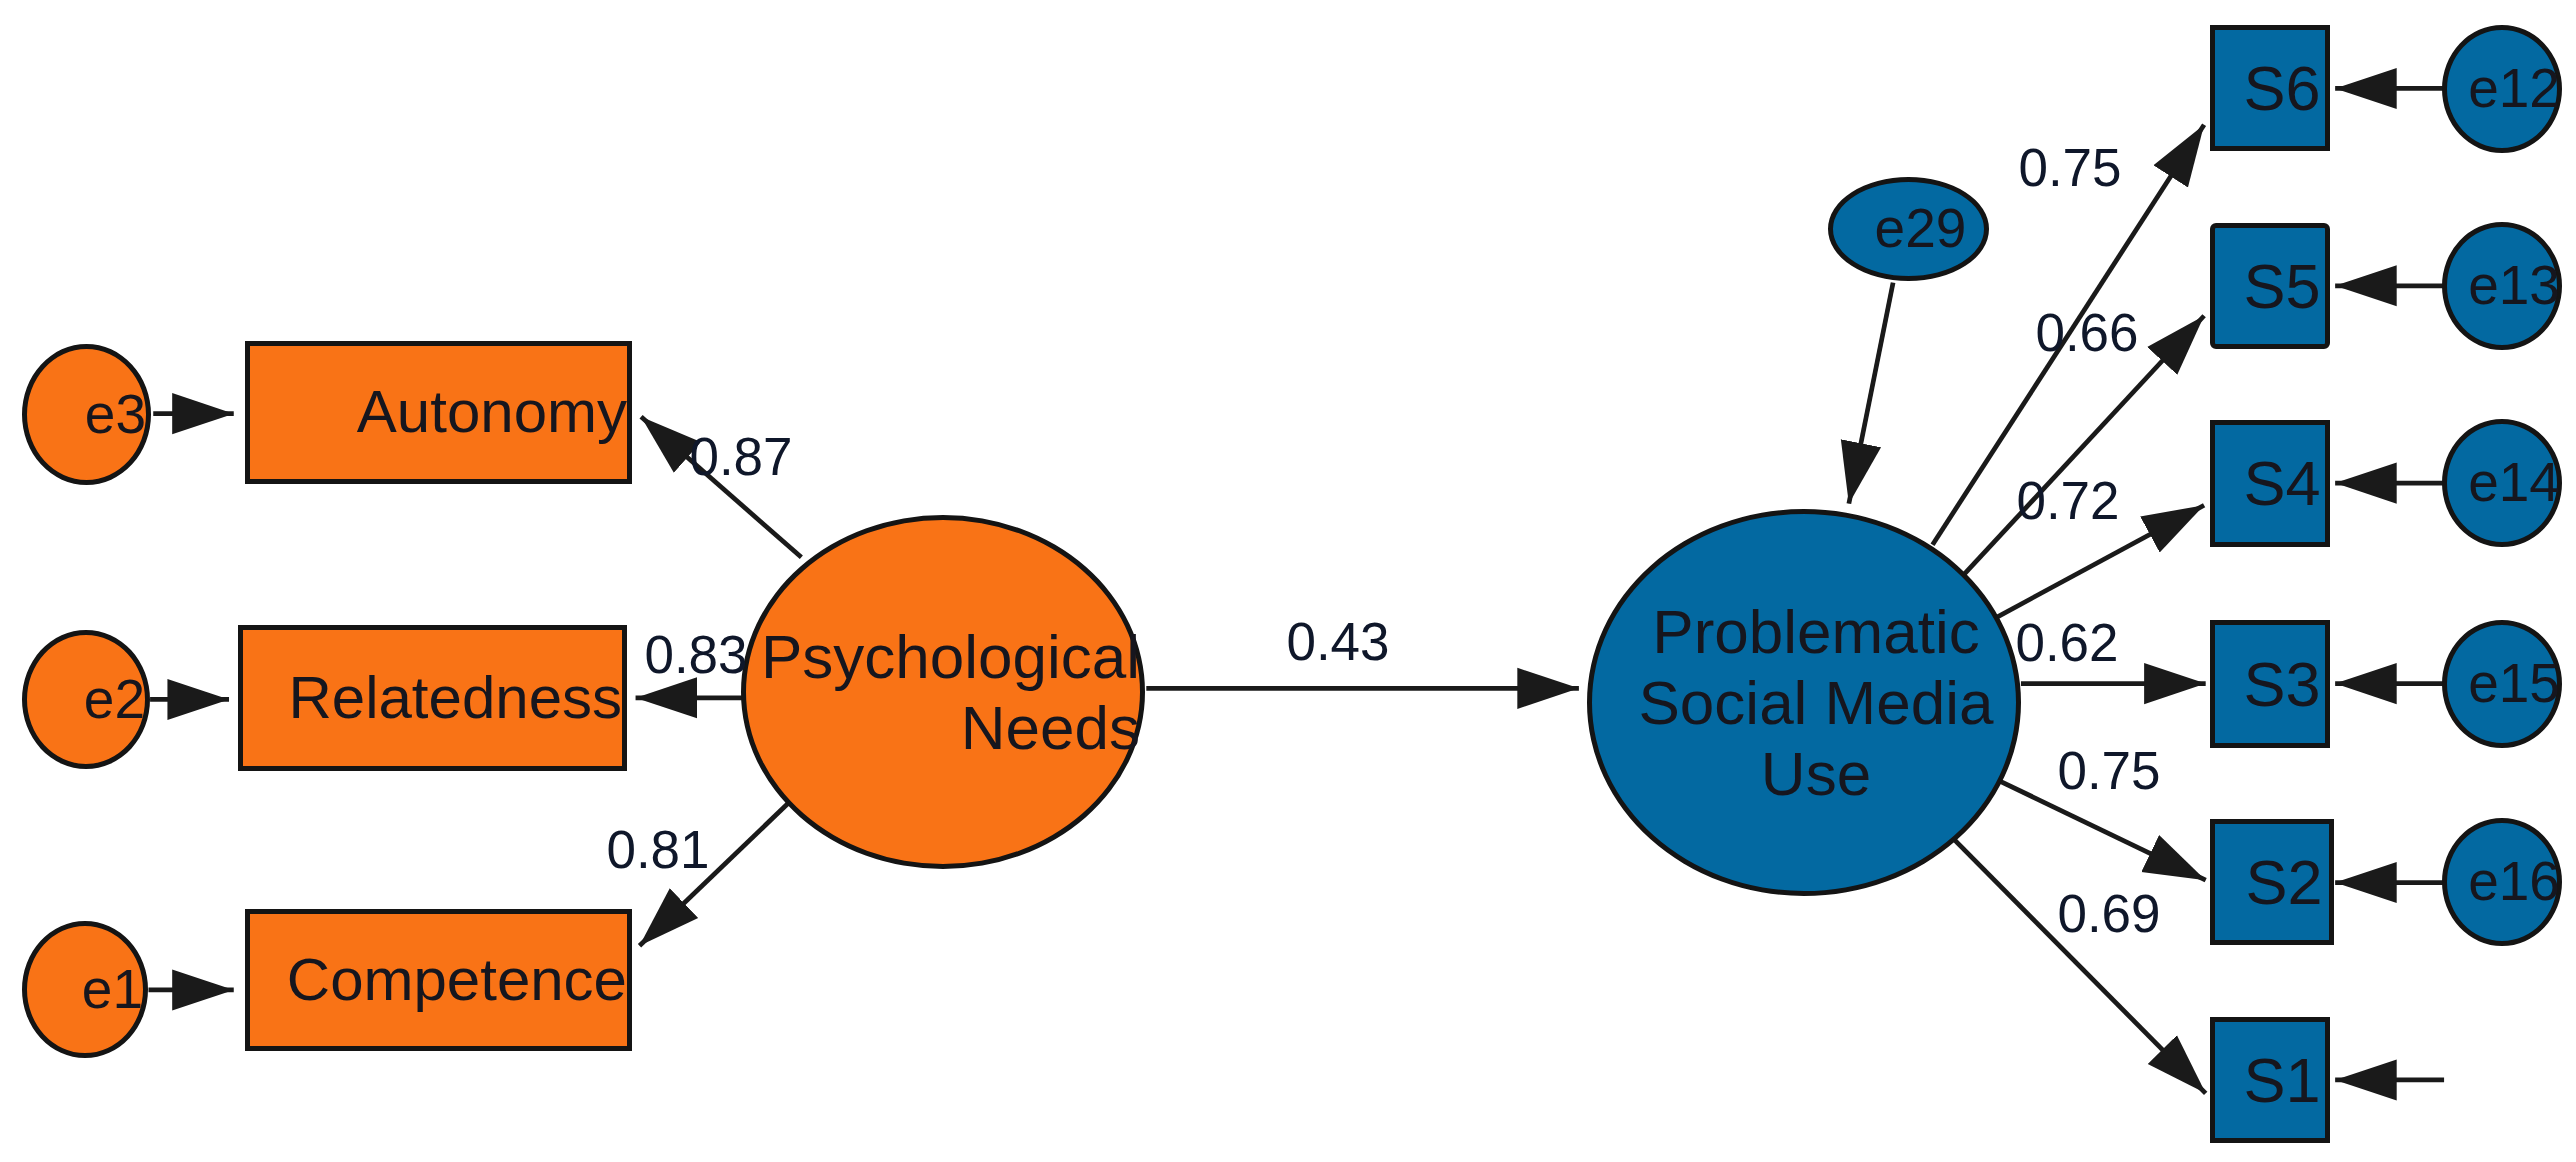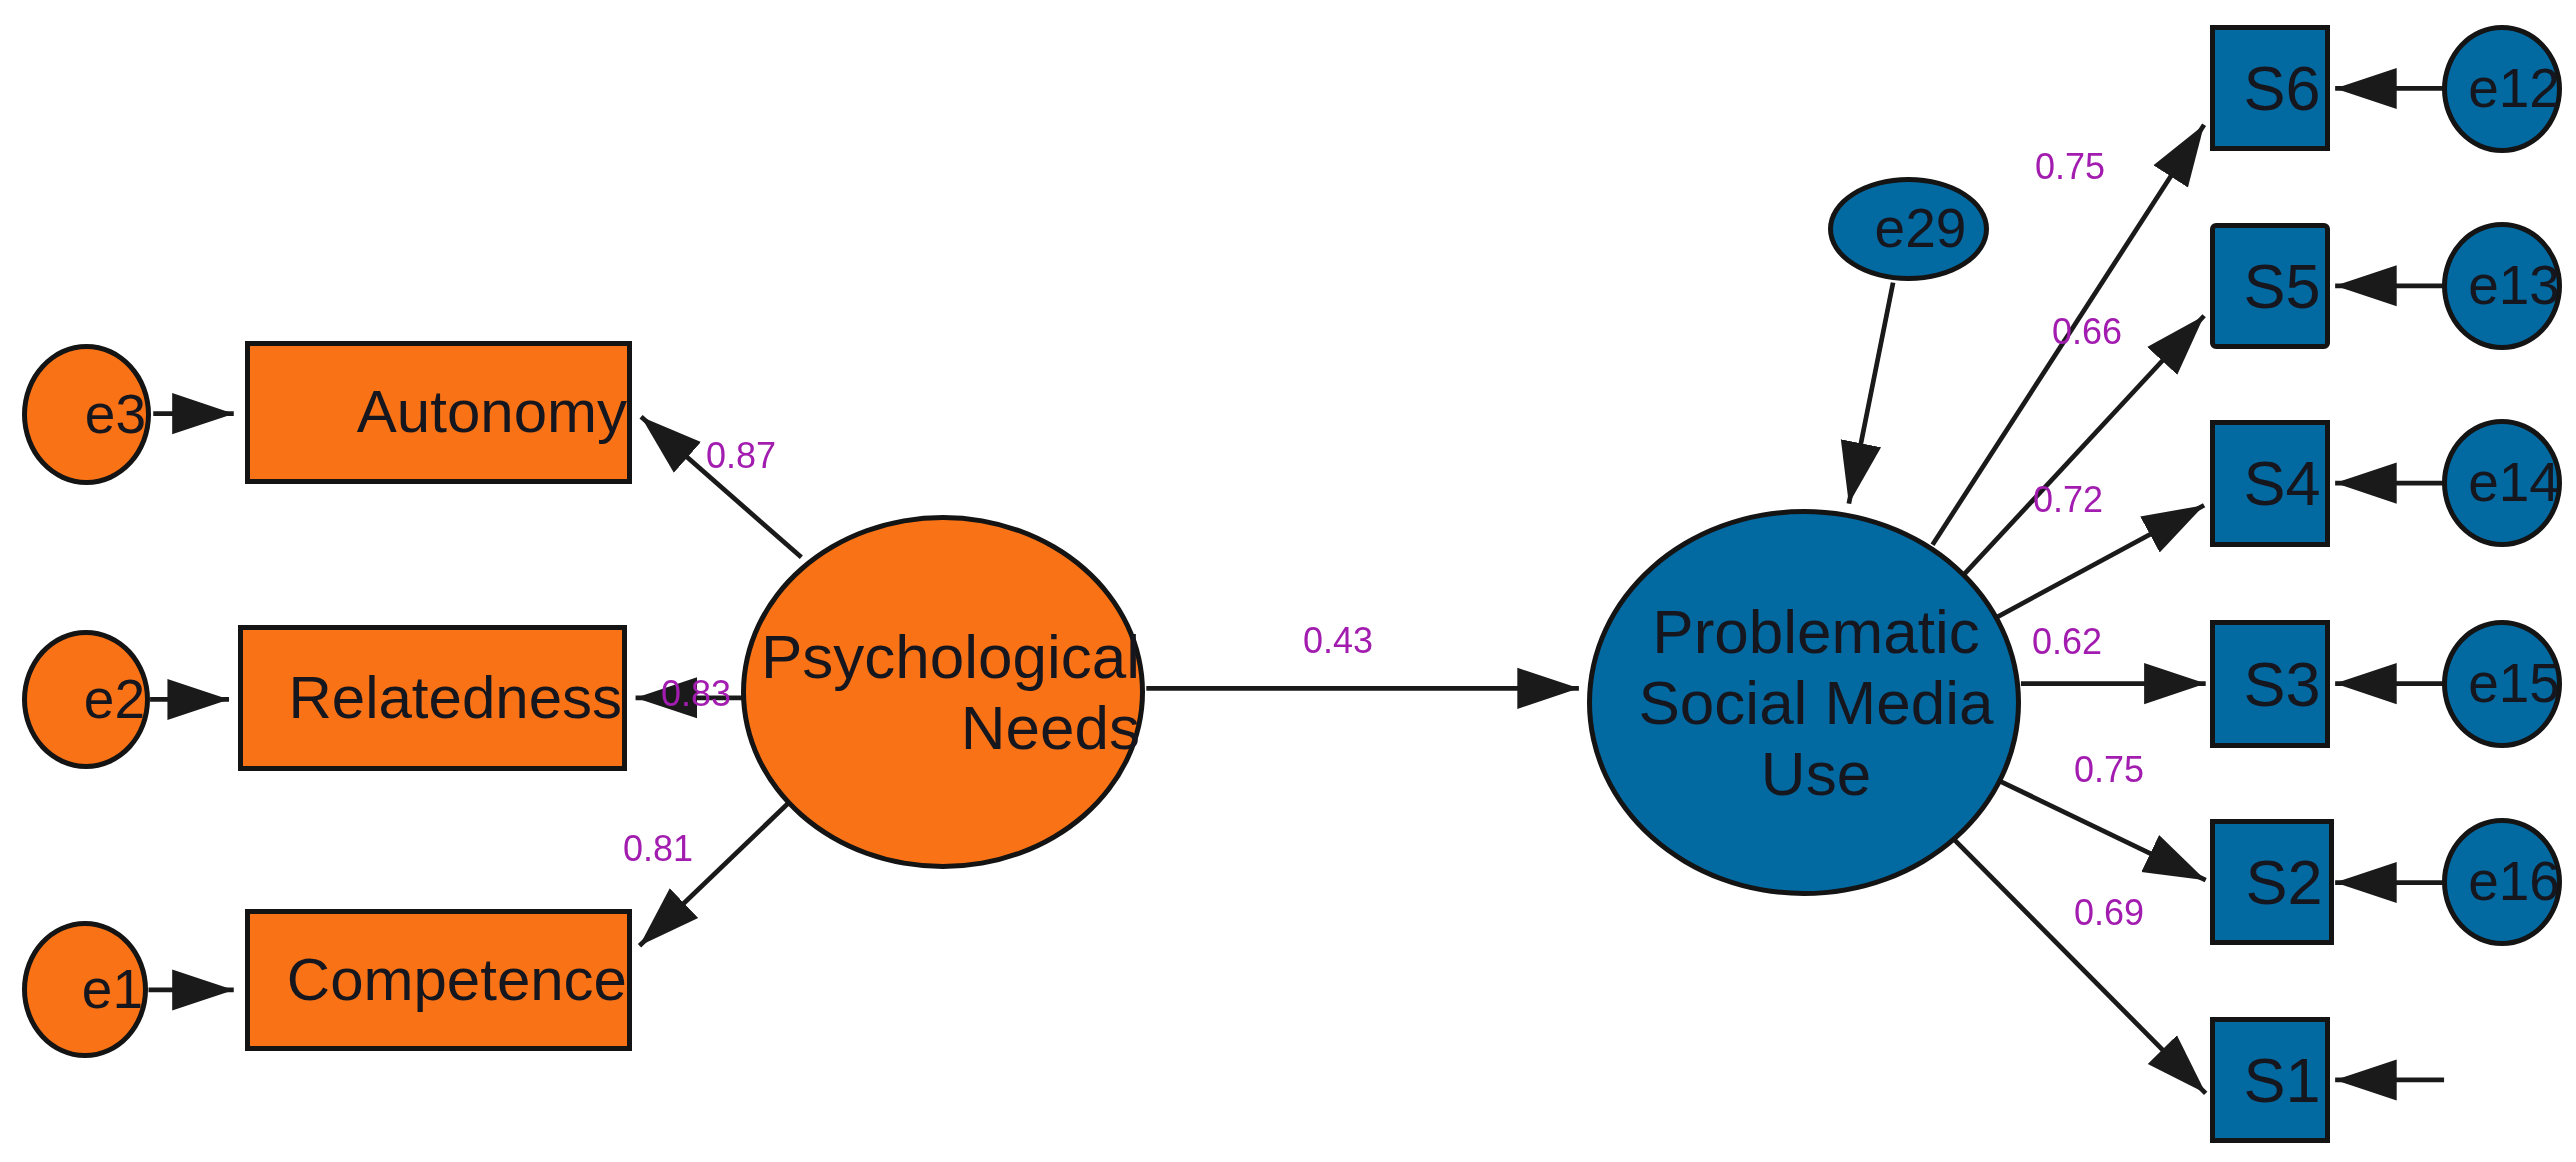--- a/index.html
+++ b/index.html
@@ -28,22 +28,22 @@
   .ellipse{border-radius:50%;}
   .purple{background:#f97316;align-items:flex-end;}
   .green{background:#0369a1;padding-left:24px;}
   .indicator-label{font-size:60px;}
   .s-label{font-size:63px;}
   .e-label{font-size:55px;}
   .latent-label{font-size:62px;line-height:1.15;}
   .coef{
     position:absolute;
     transform:translate(-50%,-50%);
-    font-size:36px;
-    color:#a21caf;
+    font-size:53px;
+    color:#0f172a;
     z-index:3;
     white-space:nowrap;
   }
 </style>
 </head>
 <body>
 
 <div id="stage">
 
   <svg id="wires" width="2576" height="1162" viewBox="0 0 3263 1472">
@@ -146,21 +146,21 @@
     <span class="e-label">e14</span>
   </div>
   <div class="node ellipse green" style="left:2442px;top:620px;width:120px;height:128px;">
     <span class="e-label">e15</span>
   </div>
   <div class="node ellipse green" style="left:2442px;top:818px;width:120px;height:128px;">
     <span class="e-label">e16</span>
   </div>
 
   <div class="coef" style="left:741px;top:456px;">0.87</div>
-  <div class="coef" style="left:696px;top:654px;margin-top:40px;">0.83</div>
+  <div class="coef" style="left:696px;top:654px;">0.83</div>
   <div class="coef" style="left:658px;top:849px;">0.81</div>
   <div class="coef" style="left:1338px;top:641px;">0.43</div>
   <div class="coef" style="left:2070px;top:167px;">0.75</div>
   <div class="coef" style="left:2087px;top:332px;">0.66</div>
   <div class="coef" style="left:2068px;top:500px;">0.72</div>
   <div class="coef" style="left:2067px;top:642px;">0.62</div>
   <div class="coef" style="left:2109px;top:770px;">0.75</div>
   <div class="coef" style="left:2109px;top:913px;">0.69</div>
 
 </div>

